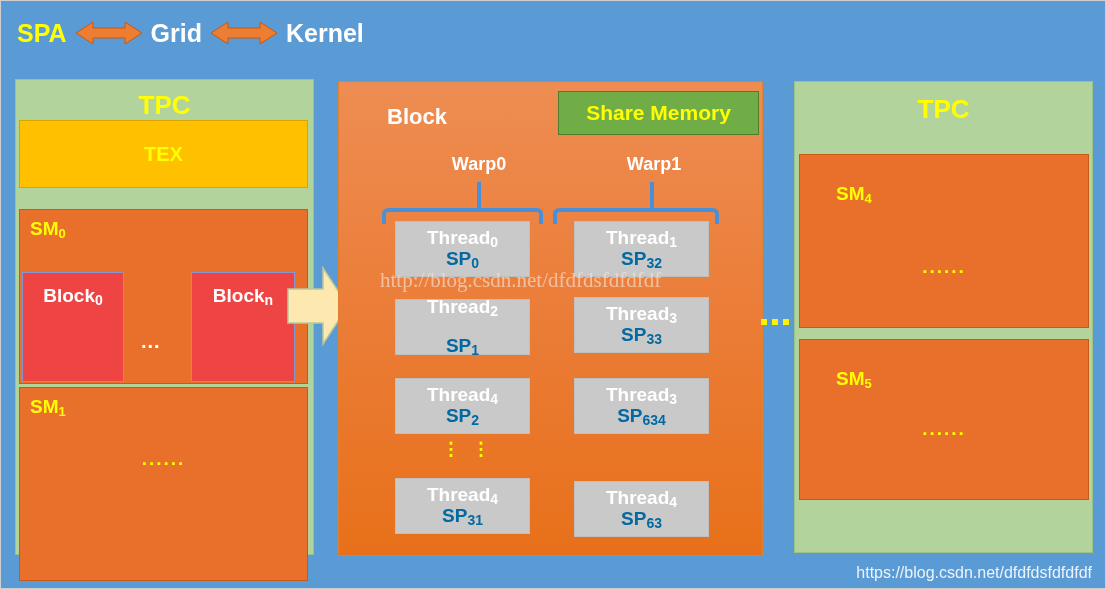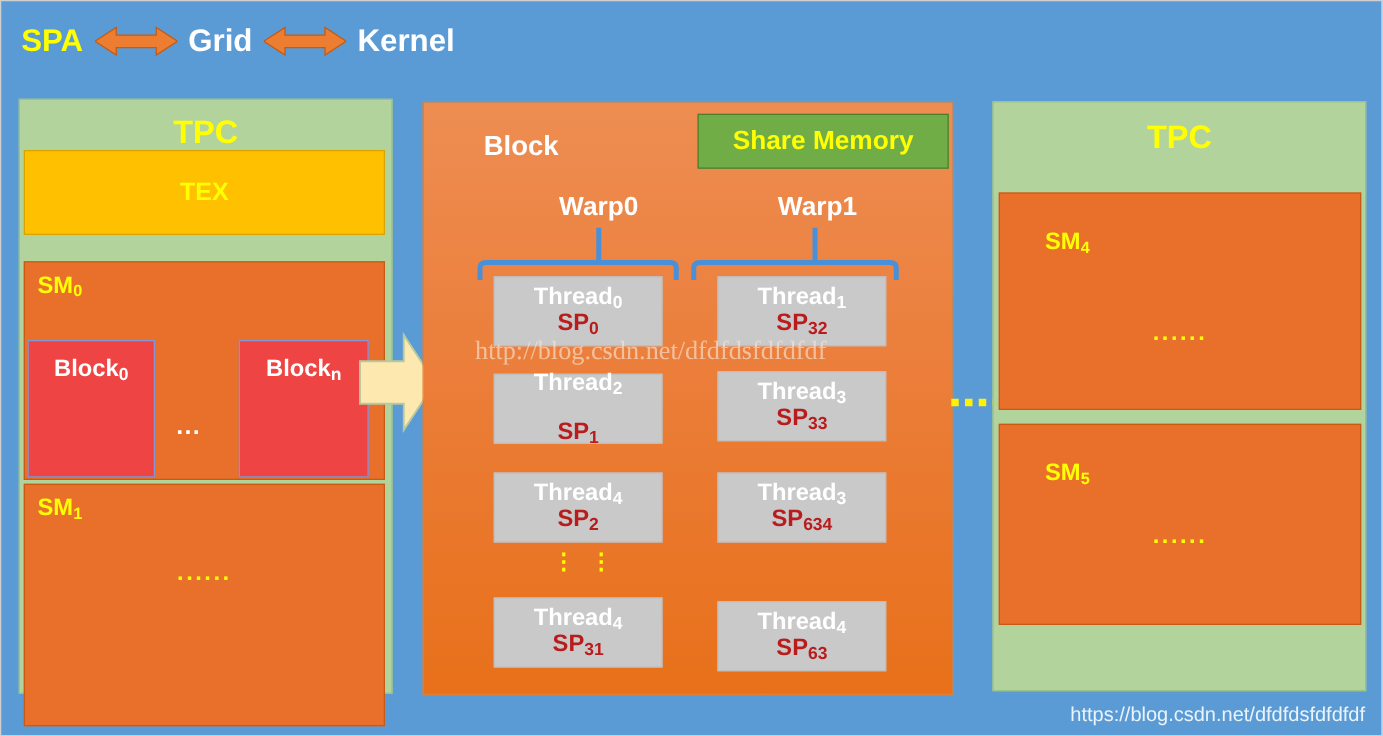--- a/index.html
+++ b/index.html
@@ -162,21 +162,21 @@
   }
   #share-memory span {
     color: #FFFF00;
     font-weight: bold;
     font-size: 21px;
   }
   .warp-label {
     position: absolute;
     color: #FFFFFF;
     font-weight: bold;
-    font-size: 21px;
+    font-size: 18px;
     text-align: center;
   }
   .bracket { position: absolute; }
   .thread {
     position: absolute;
     background: #C9C9C9;
     border: 1px solid #BFBFBF;
     box-sizing: border-box;
     display: flex;
     flex-direction: column;
@@ -189,21 +189,21 @@
     font-weight: bold;
     font-size: 19px;
   }
   .thread .t-name sub {
     font-size: 14px;
     vertical-align: baseline;
     position: relative;
     top: 3px;
   }
   .thread .t-sp {
-    color: #b91c1c;
+    color: #0369a1;
     font-weight: bold;
     font-size: 19px;
   }
   .thread .t-sp sub {
     font-size: 14px;
     vertical-align: baseline;
     position: relative;
     top: 3px;
   }
   .vdots {

